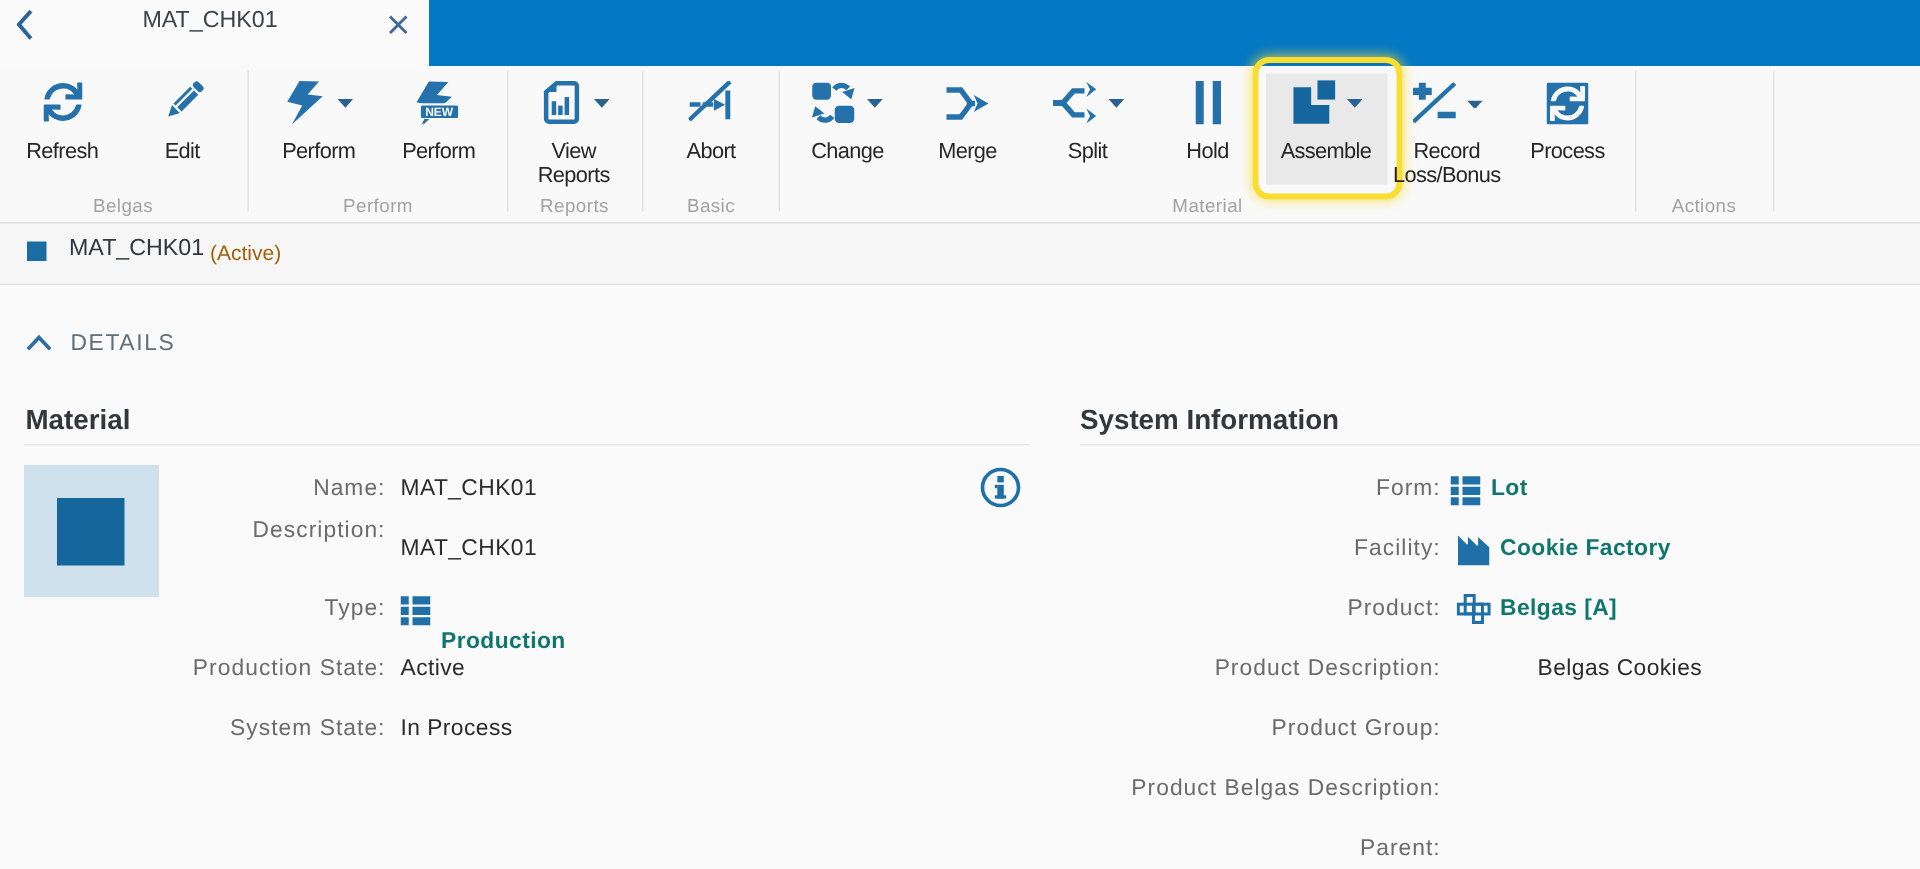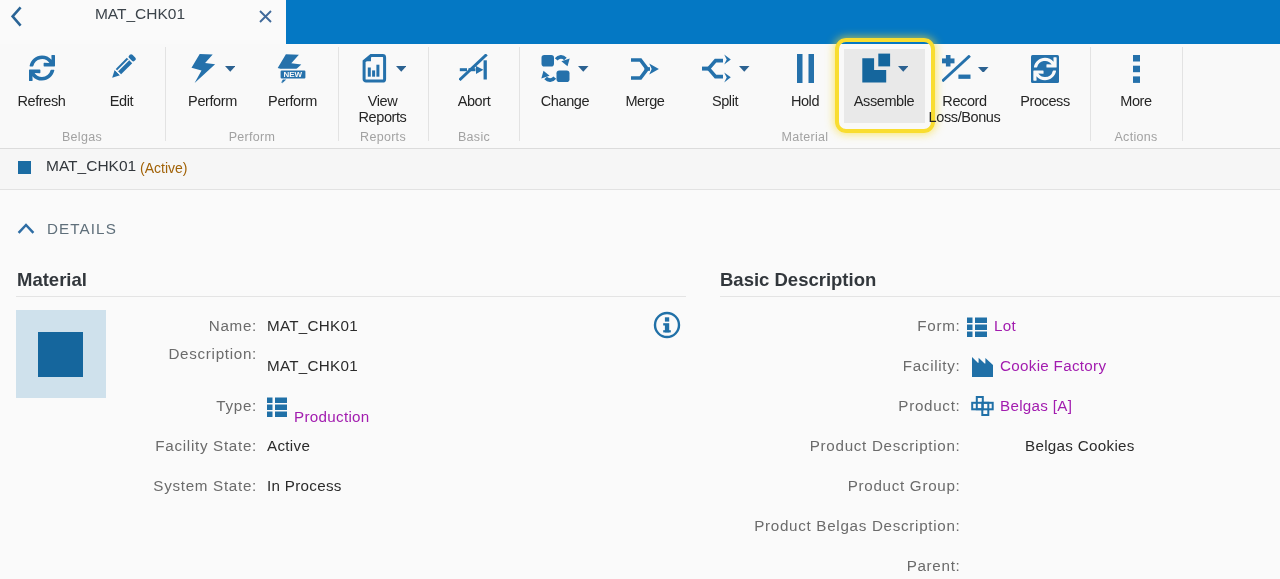--- a/index.html
+++ b/index.html
@@ -27,21 +27,21 @@
   
   #statusbar{left:0;top:148px;width:1280px;height:40px;background:#f6f6f6;border-top:1px solid #dcdcdc;border-bottom:1px solid #e2e2e2;}
   #stsq{left:18px;top:12px;width:13px;height:13px;background:#1b6ca3;}
   #sttext{left:46px;top:0;height:41px;line-height:33px;font-size:15.5px;color:#32373c;}
   #stact{left:140px;top:0;height:41px;line-height:38px;font-size:14px;color:#a16207;}
   
   .sechead{font-size:18.5px;font-weight:bold;color:#32373c;}
   .secline{height:1px;background:#e4e4e4;}
   .lab{position:absolute;font-size:15.2px;letter-spacing:0.7px;color:#6b6b6b;text-align:right;}
   .val{position:absolute;font-size:15.2px;letter-spacing:0.3px;color:#2b2b2b;}
-  .link{color:#a21caf;}
+  .link{color:#0f766e;font-weight:bold;}
 </style>
 </head>
 <body>
 <div class="abs" id="topbar"></div>
 <div class="abs" id="tab"></div>
 <div class="abs" id="tabtitle">MAT_CHK01</div>
 <svg class="abs" style="left:11px;top:6px" width="11" height="21" viewBox="0 0 11 21">
   <path d="M9.6 1.4 L1.6 10.3 L9.6 19.6" fill="none" stroke="#2a6496" stroke-width="2.6"></path>
 </svg>
 <svg class="abs" style="left:259px;top:10px" width="13" height="13" viewBox="0 0 13 13">
@@ -209,28 +209,20 @@
       <rect x="0" y="0" width="28" height="28" rx="1.5" fill="#2571ab"></rect>
       <g transform="translate(14,14) scale(0.0455)" fill="#f9f9f9">
         <g transform="translate(-256,-256)">
           <path d="M440.65 12.57l4 82.77A247.16 247.16 0 0 0 255.83 8C134.73 8 33.91 94.92 12.29 209.82A12 12 0 0 0 24.09 224h49.05a12 12 0 0 0 11.67-9.26 175.91 175.91 0 0 1 317-56.94l-101.46-4.86a12 12 0 0 0-12.57 12v47.41a12 12 0 0 0 12 12H500a12 12 0 0 0 12-12V12a12 12 0 0 0-12-12h-47.37a12 12 0 0 0-11.98 12.57zM255.83 432a175.61 175.61 0 0 1-146-77.8l101.8 4.87a12 12 0 0 0 12.57-12v-47.4a12 12 0 0 0-12-12H12a12 12 0 0 0-12 12v200.33a12 12 0 0 0 12 12h47.35a12 12 0 0 0 12-12.6l-4.15-82.57A247.17 247.17 0 0 0 255.83 504c121.11 0 221.93-86.92 243.55-201.82a12 12 0 0 0-11.8-14.18h-49.05a12 12 0 0 0-11.67 9.26A175.86 175.86 0 0 1 255.83 432z"></path>
         </g>
       </g>
     </svg>
     <div class="rlbl">Process</div>
   </div>
 
-  <div class="rbtn" style="left:1091px">
-    <svg class="ric" style="left:41.5px;top:11px;width:7px;height:28px" viewBox="0 0 7 28">
-      <rect x="0" y="0" width="7" height="6.5" fill="#2571ab"></rect>
-      <rect x="0" y="10.7" width="7" height="6.5" fill="#2571ab"></rect>
-      <rect x="0" y="21.4" width="7" height="6.5" fill="#2571ab"></rect>
-    </svg>
-    <div class="rlbl">More</div>
-  </div>
   <div class="rsep" style="left:165px"></div>
   <div class="rsep" style="left:338px"></div>
   <div class="rsep" style="left:428px"></div>
   <div class="rsep" style="left:519px"></div>
   <div class="rsep" style="left:1090px"></div>
   <div class="rsep" style="left:1182px"></div>
   <div class="rgrp" style="left:22px">Belgas</div>
   <div class="rgrp" style="left:192px">Perform</div>
   <div class="rgrp" style="left:323px">Reports</div>
   <div class="rgrp" style="left:414px">Basic</div>
@@ -247,21 +239,21 @@
 <svg class="abs" style="left:17px;top:222px" width="18" height="13" viewBox="0 0 18 13">
   <path d="M1.6 10.8 L9 3 L16.4 10.8" fill="none" stroke="#2e6da4" stroke-width="2.5"></path>
 </svg>
 <div class="abs" style="left:47px;top:219.5px;font-size:15.2px;color:#5f6f7a;letter-spacing:1.1px;text-align:center;">DETAILS</div>
 
 <div class="abs sechead" style="left:17px;top:269px">Material</div>
 <div class="abs secline" style="left:16px;top:296px;width:670px"></div>
 <div class="abs" style="left:16px;top:310px;width:90px;height:88px;background:#cfe1ec;"></div>
 <div class="abs" style="left:38px;top:332px;width:45px;height:45px;background:#15669d;"></div>
 
-<div class="abs sechead" style="left:720px;top:269px">Basic Description</div>
+<div class="abs sechead" style="left:720px;top:269px">System Information</div>
 <div class="abs secline" style="left:720px;top:296px;width:560px"></div>
 
 <svg class="abs" style="left:653px;top:311px" width="28" height="28" viewBox="0 0 28 28">
   <circle cx="14" cy="14" r="12" fill="none" stroke="#2070a7" stroke-width="2.4"></circle>
   <g fill="#2070a7">
     <rect x="11.9" y="6.3" width="4.3" height="4.3"></rect>
     <rect x="11.9" y="12.2" width="4.3" height="9.2"></rect>
     <rect x="10.2" y="12.2" width="1.8" height="2.3"></rect>
     <rect x="10.2" y="19.2" width="7.6" height="2.2"></rect>
   </g>
@@ -275,22 +267,22 @@
 <svg class="abs" style="left:267px;top:397px" width="20" height="20" viewBox="0 0 20 20">
   <g fill="#2070a7">
     <rect x="0" y="0.5" width="5.5" height="5.5"></rect>
       <rect x="8" y="0.5" width="12" height="5.5"></rect>
     <rect x="0" y="7.5" width="5.5" height="5.5"></rect>
       <rect x="8" y="7.5" width="12" height="5.5"></rect>
     <rect x="0" y="14.5" width="5.5" height="5.5"></rect>
       <rect x="8" y="14.5" width="12" height="5.5"></rect>
   </g>
 </svg>
-<div class="val link" style="left:294px;top:408px">Production</div>
-<div class="lab" style="left:57px;top:437px;width:200px">Facility State:</div>
+<div class="val link" style="left:294px;top:419px">Production</div>
+<div class="lab" style="left:57px;top:437px;width:200px">Production State:</div>
 <div class="val" style="left:267px;top:437px">Active</div>
 <div class="lab" style="left:57px;top:477px;width:200px">System State:</div>
 <div class="val" style="left:267px;top:477px">In Process</div>
 
 <div class="lab" style="left:680.5px;top:317px;width:280px">Form:</div>
 <svg class="abs" style="left:967px;top:317px" width="20" height="20" viewBox="0 0 20 20">
   <g fill="#2070a7">
     <rect x="0" y="0.5" width="5.5" height="5.5"></rect>
       <rect x="8" y="0.5" width="12" height="5.5"></rect>
     <rect x="0" y="7.5" width="5.5" height="5.5"></rect>

